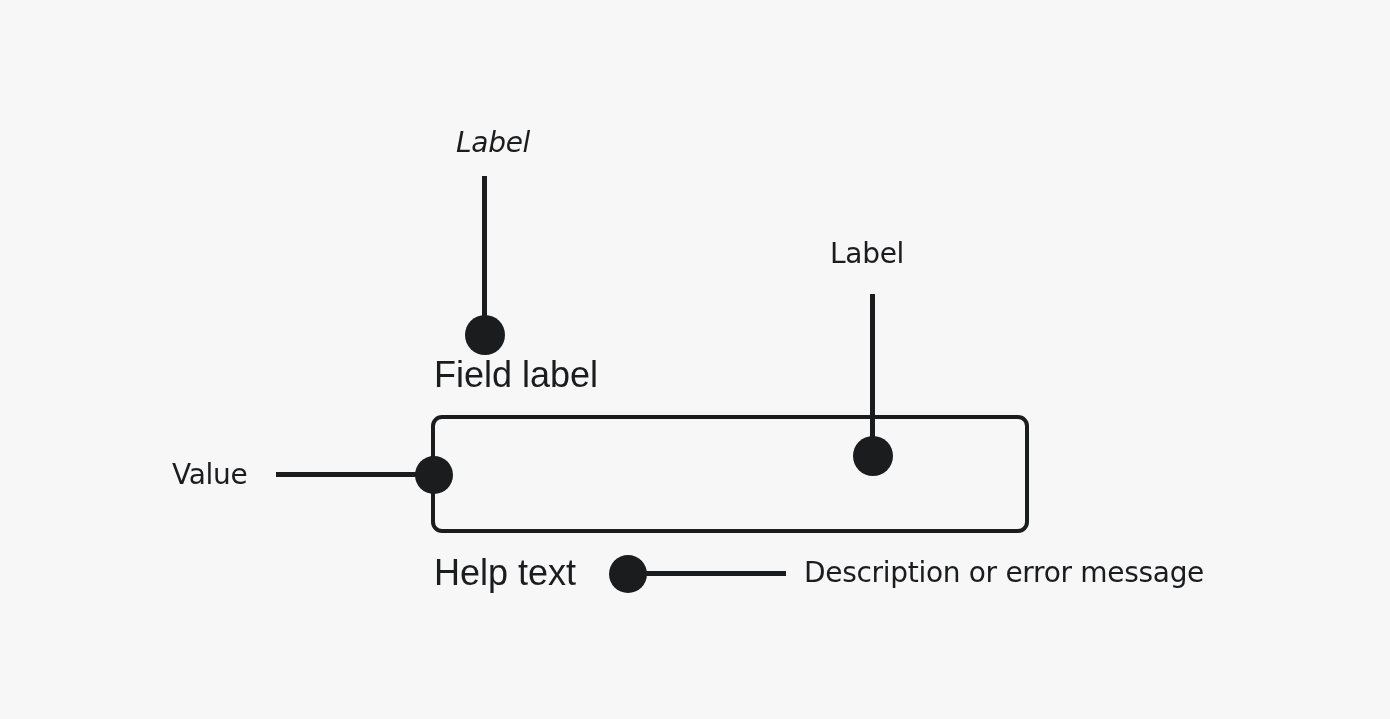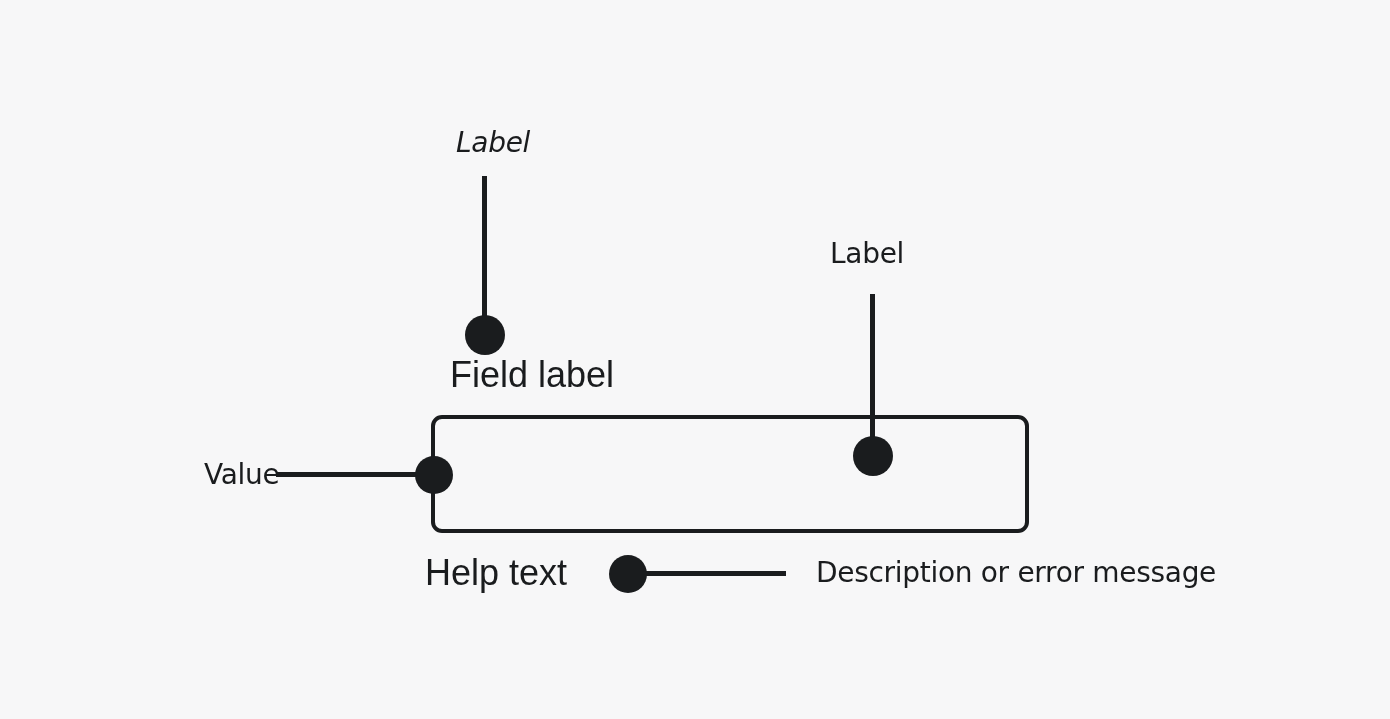--- a/index.html
+++ b/index.html
@@ -52,31 +52,31 @@
 </style>
 </head>
 <body>
 
 <div class="canvas">
 
   <div class="abs annot" style="left:456px; top:126px;font-style:italic;">Label</div>
   <div class="abs connector" style="left:482px; top:176px; width:5px; height:142px;"></div>
   <div class="abs dot" style="left:465px; top:315px; width:40px; height:40px;"></div>
 
-  <div class="abs fieldtext" style="left:450px; top:355px;">Field label</div>
+  <div class="abs fieldtext" style="left:434px; top:355px;">Field label</div>
 
   <div class="abs inputbox" style="left:431px; top:415px; width:598px; height:118px;"></div>
 
 
-  <div class="abs annot" style="left:172px; top:458px;margin-left:32px;">Value</div>
+  <div class="abs annot" style="left:172px; top:458px;">Value</div>
   <div class="abs connector" style="left:276px; top:472px; width:146px; height:5px;"></div>
   <div class="abs dot" style="left:415px; top:456px; width:38px; height:38px;"></div>
 
   <div class="abs annot" style="left:830px; top:237px;">Label</div>
   <div class="abs connector" style="left:870px; top:294px; width:5px; height:148px;"></div>
   <div class="abs dot" style="left:853px; top:436px; width:40px; height:40px;"></div>
 
-  <div class="abs fieldtext" style="left:425px; top:553px;">Help text</div>
+  <div class="abs fieldtext" style="left:434px; top:553px;">Help text</div>
   <div class="abs dot" style="left:609px; top:555px; width:38px; height:38px;"></div>
   <div class="abs connector" style="left:640px; top:571px; width:146px; height:5px;"></div>
-  <div class="abs annot" style="left:804px; top:556px;margin-left:12px;">Description or error message</div>
+  <div class="abs annot" style="left:804px; top:556px;">Description or error message</div>
 
 </div>
 
 </body></html>

